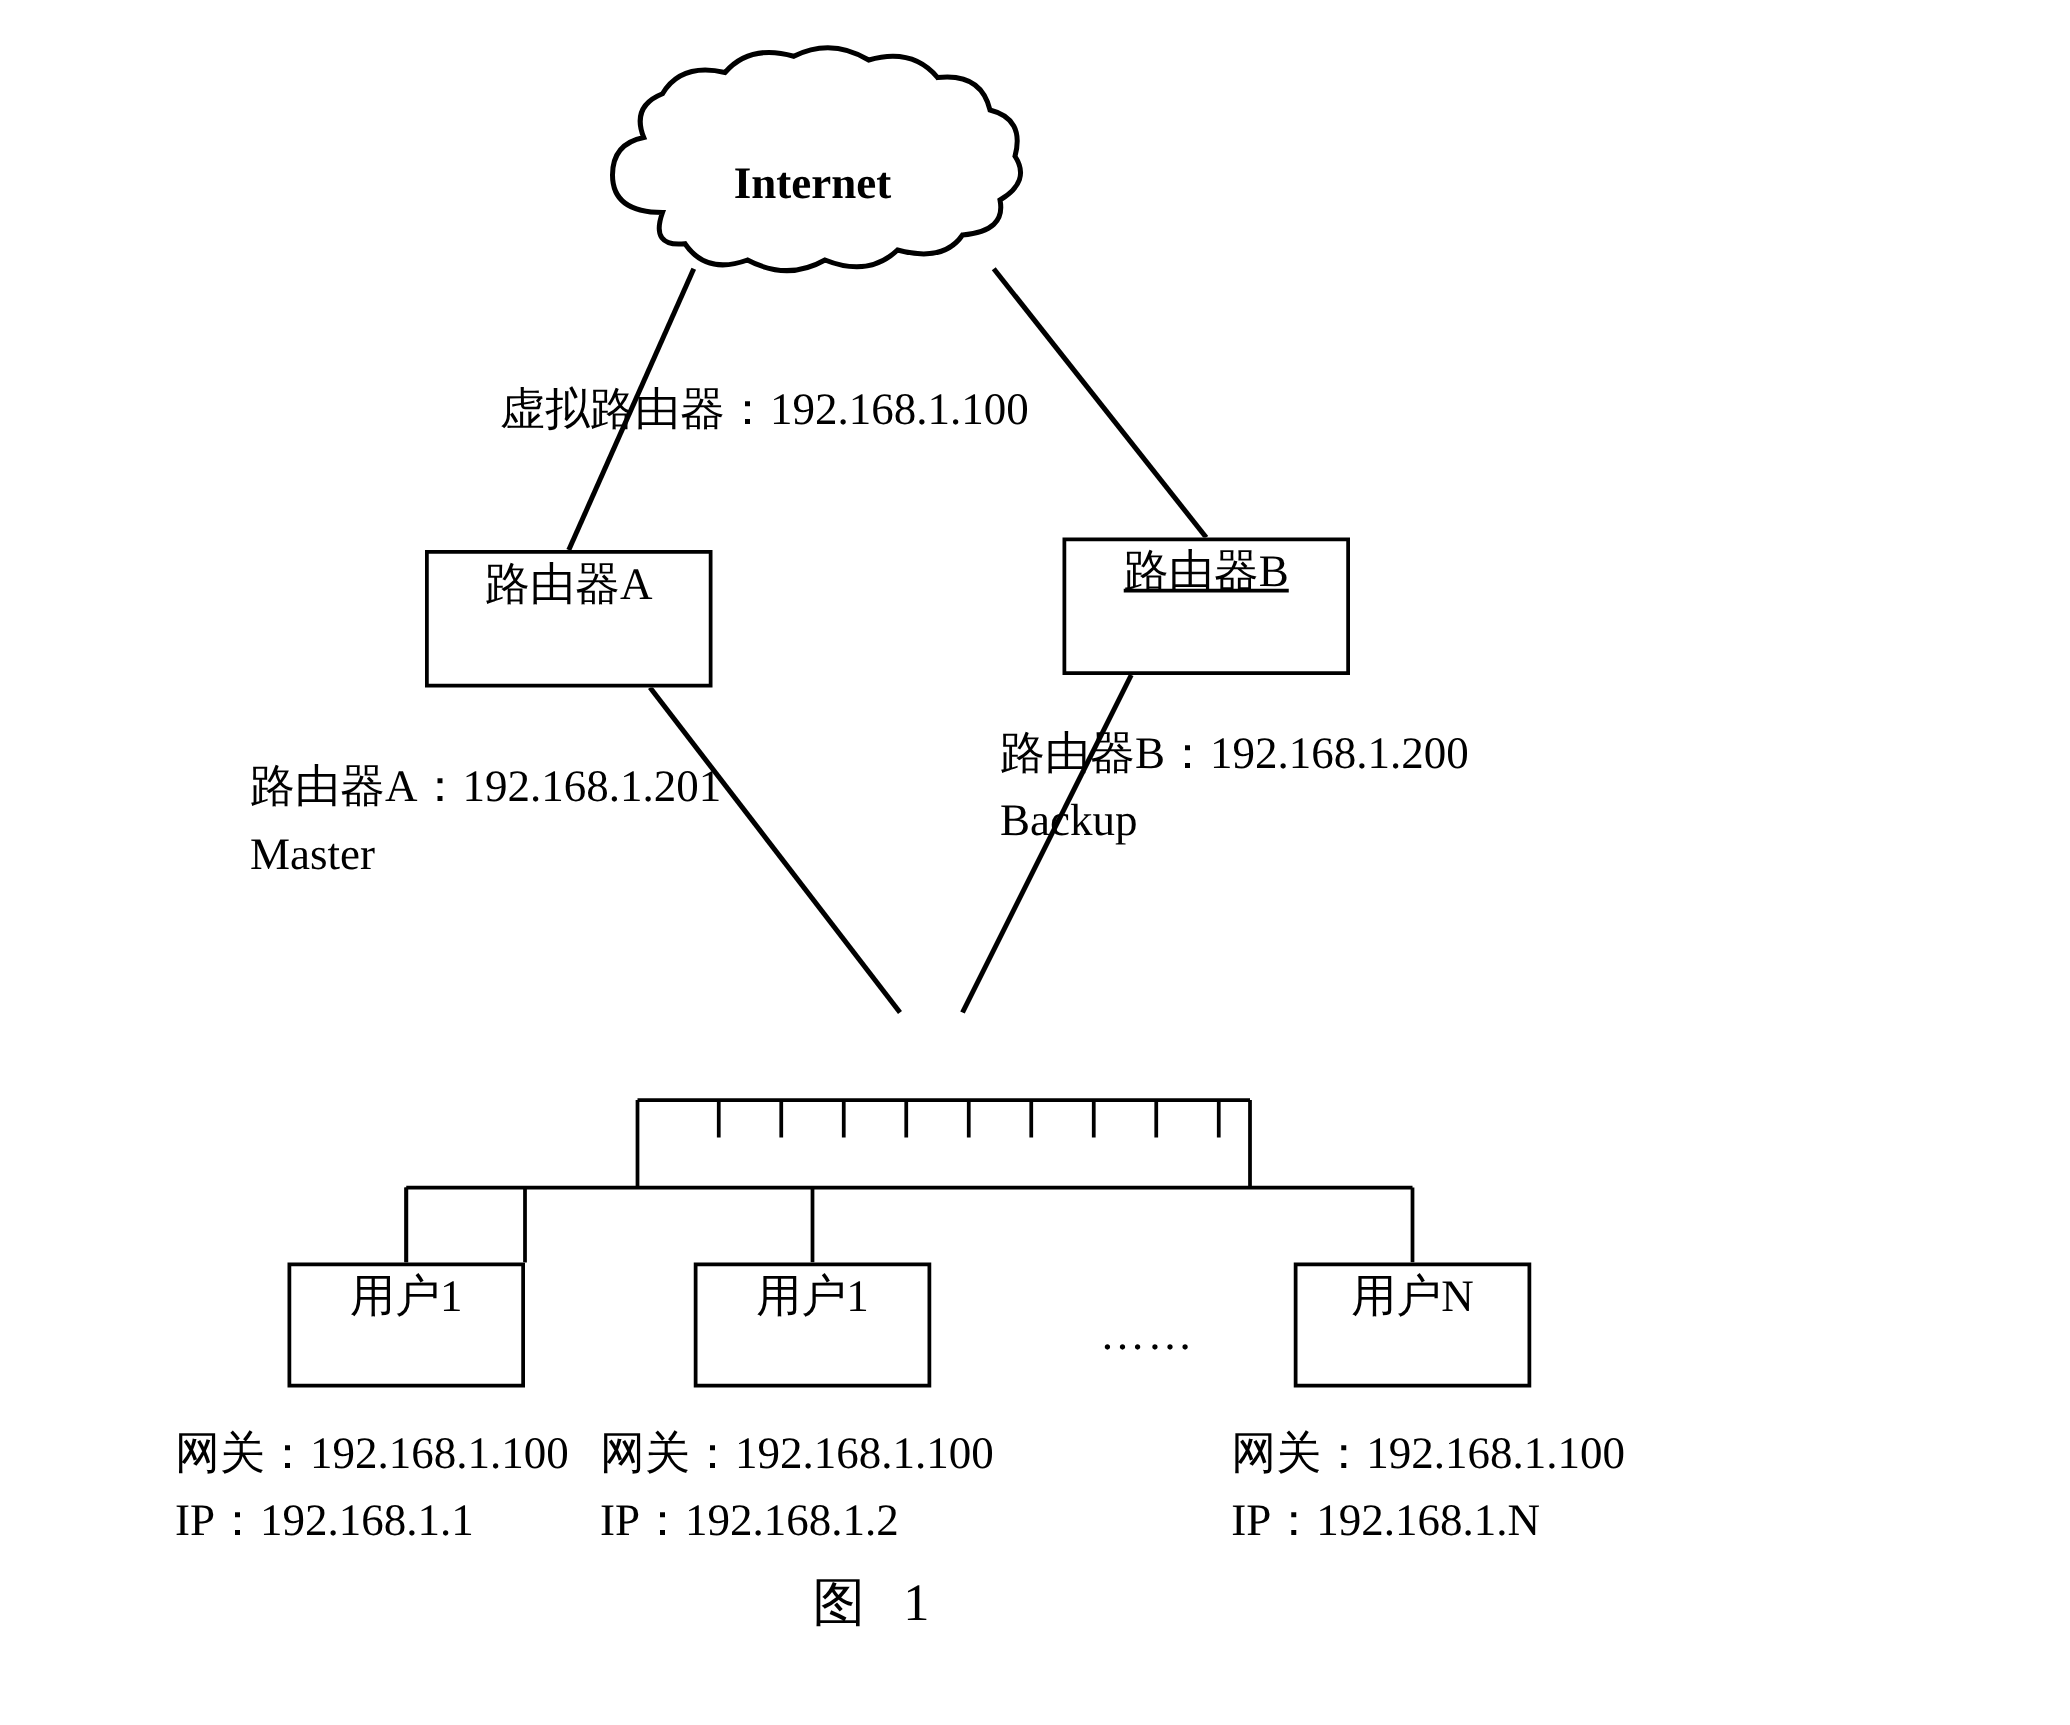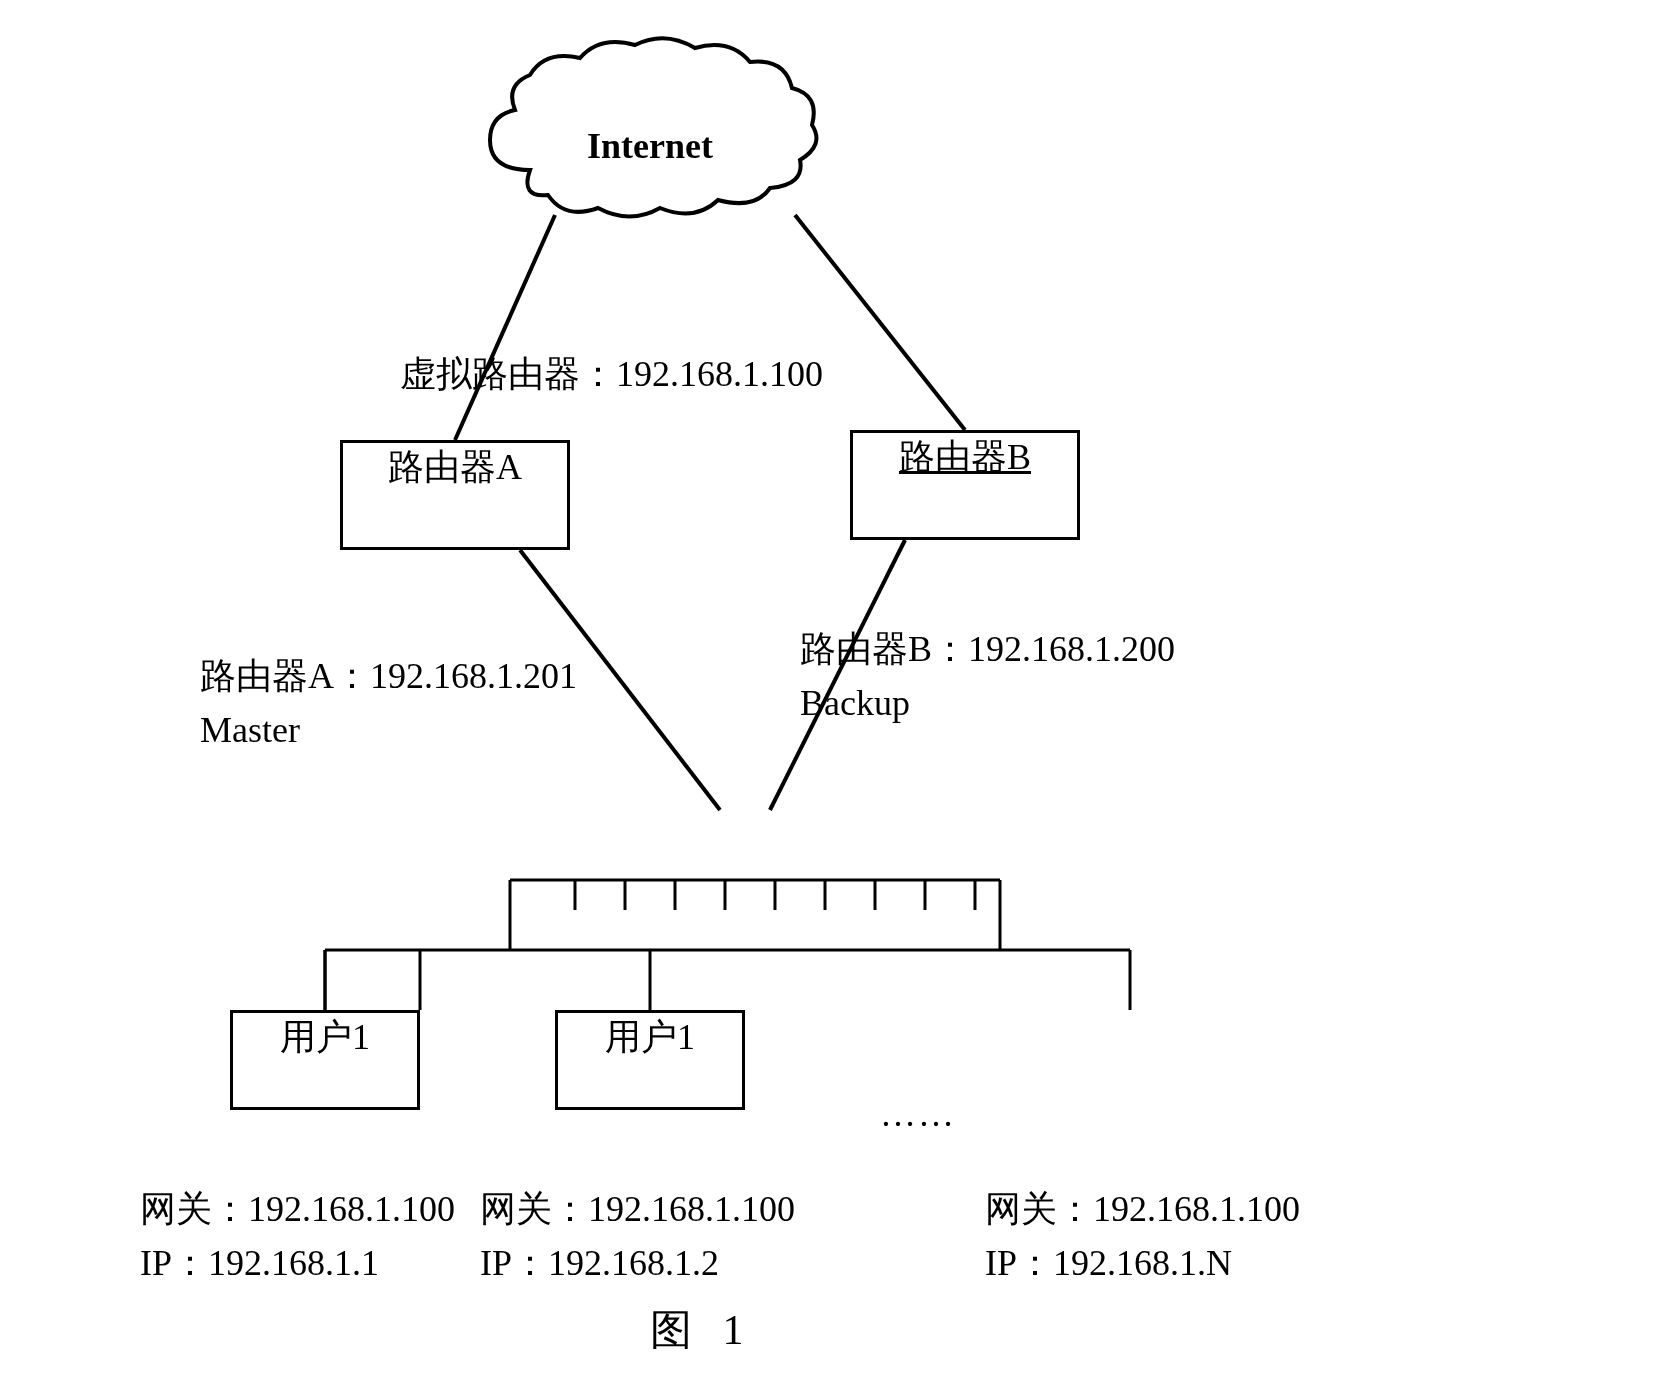--- a/index.html
+++ b/index.html
@@ -44,21 +44,20 @@
     .router-b { left: 850px; top: 430px; width: 230px; height: 110px; text-decoration: underline; }
     .switch { left: 510px; top: 810px; width: 490px; height: 70px; }
     .user1 { left: 230px; top: 1010px; width: 190px; height: 100px; }
     .user2 { left: 555px; top: 1010px; width: 190px; height: 100px; }
     .userN { left: 1035px; top: 1010px; width: 190px; height: 100px; }
     .text-label {
       position: absolute;
       font-size: 36px;
       white-space: nowrap;
       line-height: 1.5;
-      margin-top: 47px;
     }
     .virtual-router-label { left: 400px; top: 300px; }
     .router-a-label { left: 200px; top: 602px; }
     .router-b-label { left: 800px; top: 575px; }
     .dots { left: 880px; top: 1040px; font-size: 36px; letter-spacing: 2px; }
     .user1-label { left: 140px; top: 1135px; }
     .user2-label { left: 480px; top: 1135px; }
     .userN-label { left: 985px; top: 1135px; }
     .figure-label { left: 650px; top: 1252px; font-size: 42px; letter-spacing: 10px; }
     svg.lines { position: absolute; left: 0; top: 0; width: 1656px; height: 1380px; pointer-events: none; }
@@ -144,20 +143,23 @@
 Backup</div>
 
 
   <div class="node-box user1">
     <span>用户1</span>
   </div>
   <div class="node-box user2">
     <span>用户1</span>
   </div>
   <div class="text-label dots">……</div>
+  <div class="node-box userN">
+    <span>用户N</span>
+  </div>
 
   <div class="text-label user1-label" style="white-space: pre-line;">网关：192.168.1.100
 IP：192.168.1.1</div>
   <div class="text-label user2-label" style="white-space: pre-line;">网关：192.168.1.100
 IP：192.168.1.2</div>
   <div class="text-label userN-label" style="white-space: pre-line;">网关：192.168.1.100
 IP：192.168.1.N</div>
 
   <div class="text-label figure-label">图 1</div>
 

